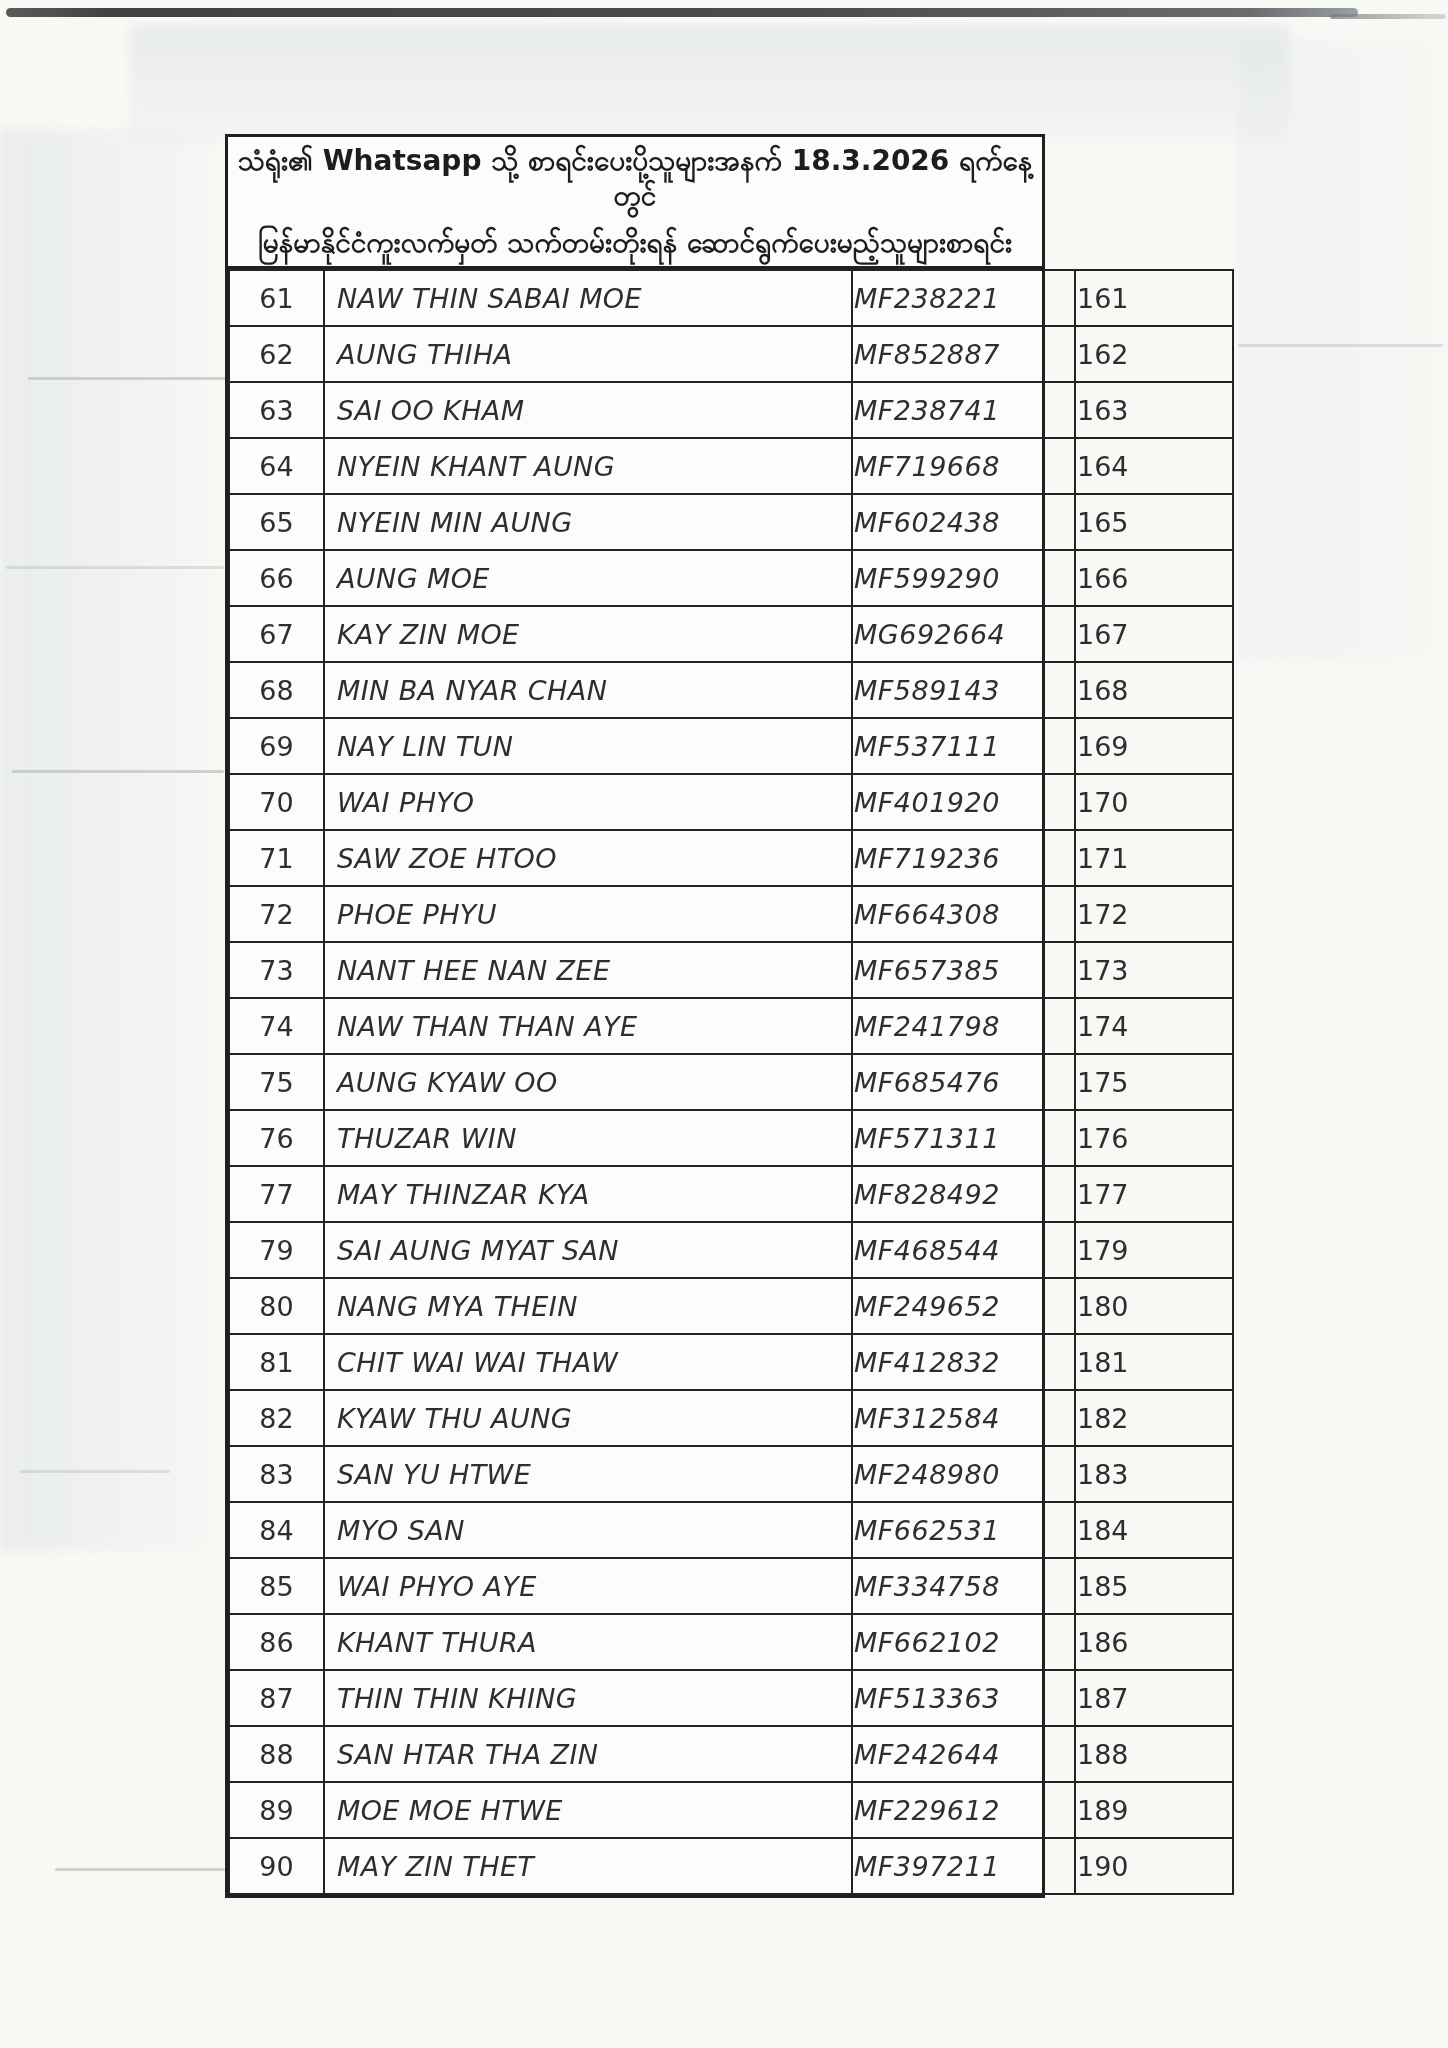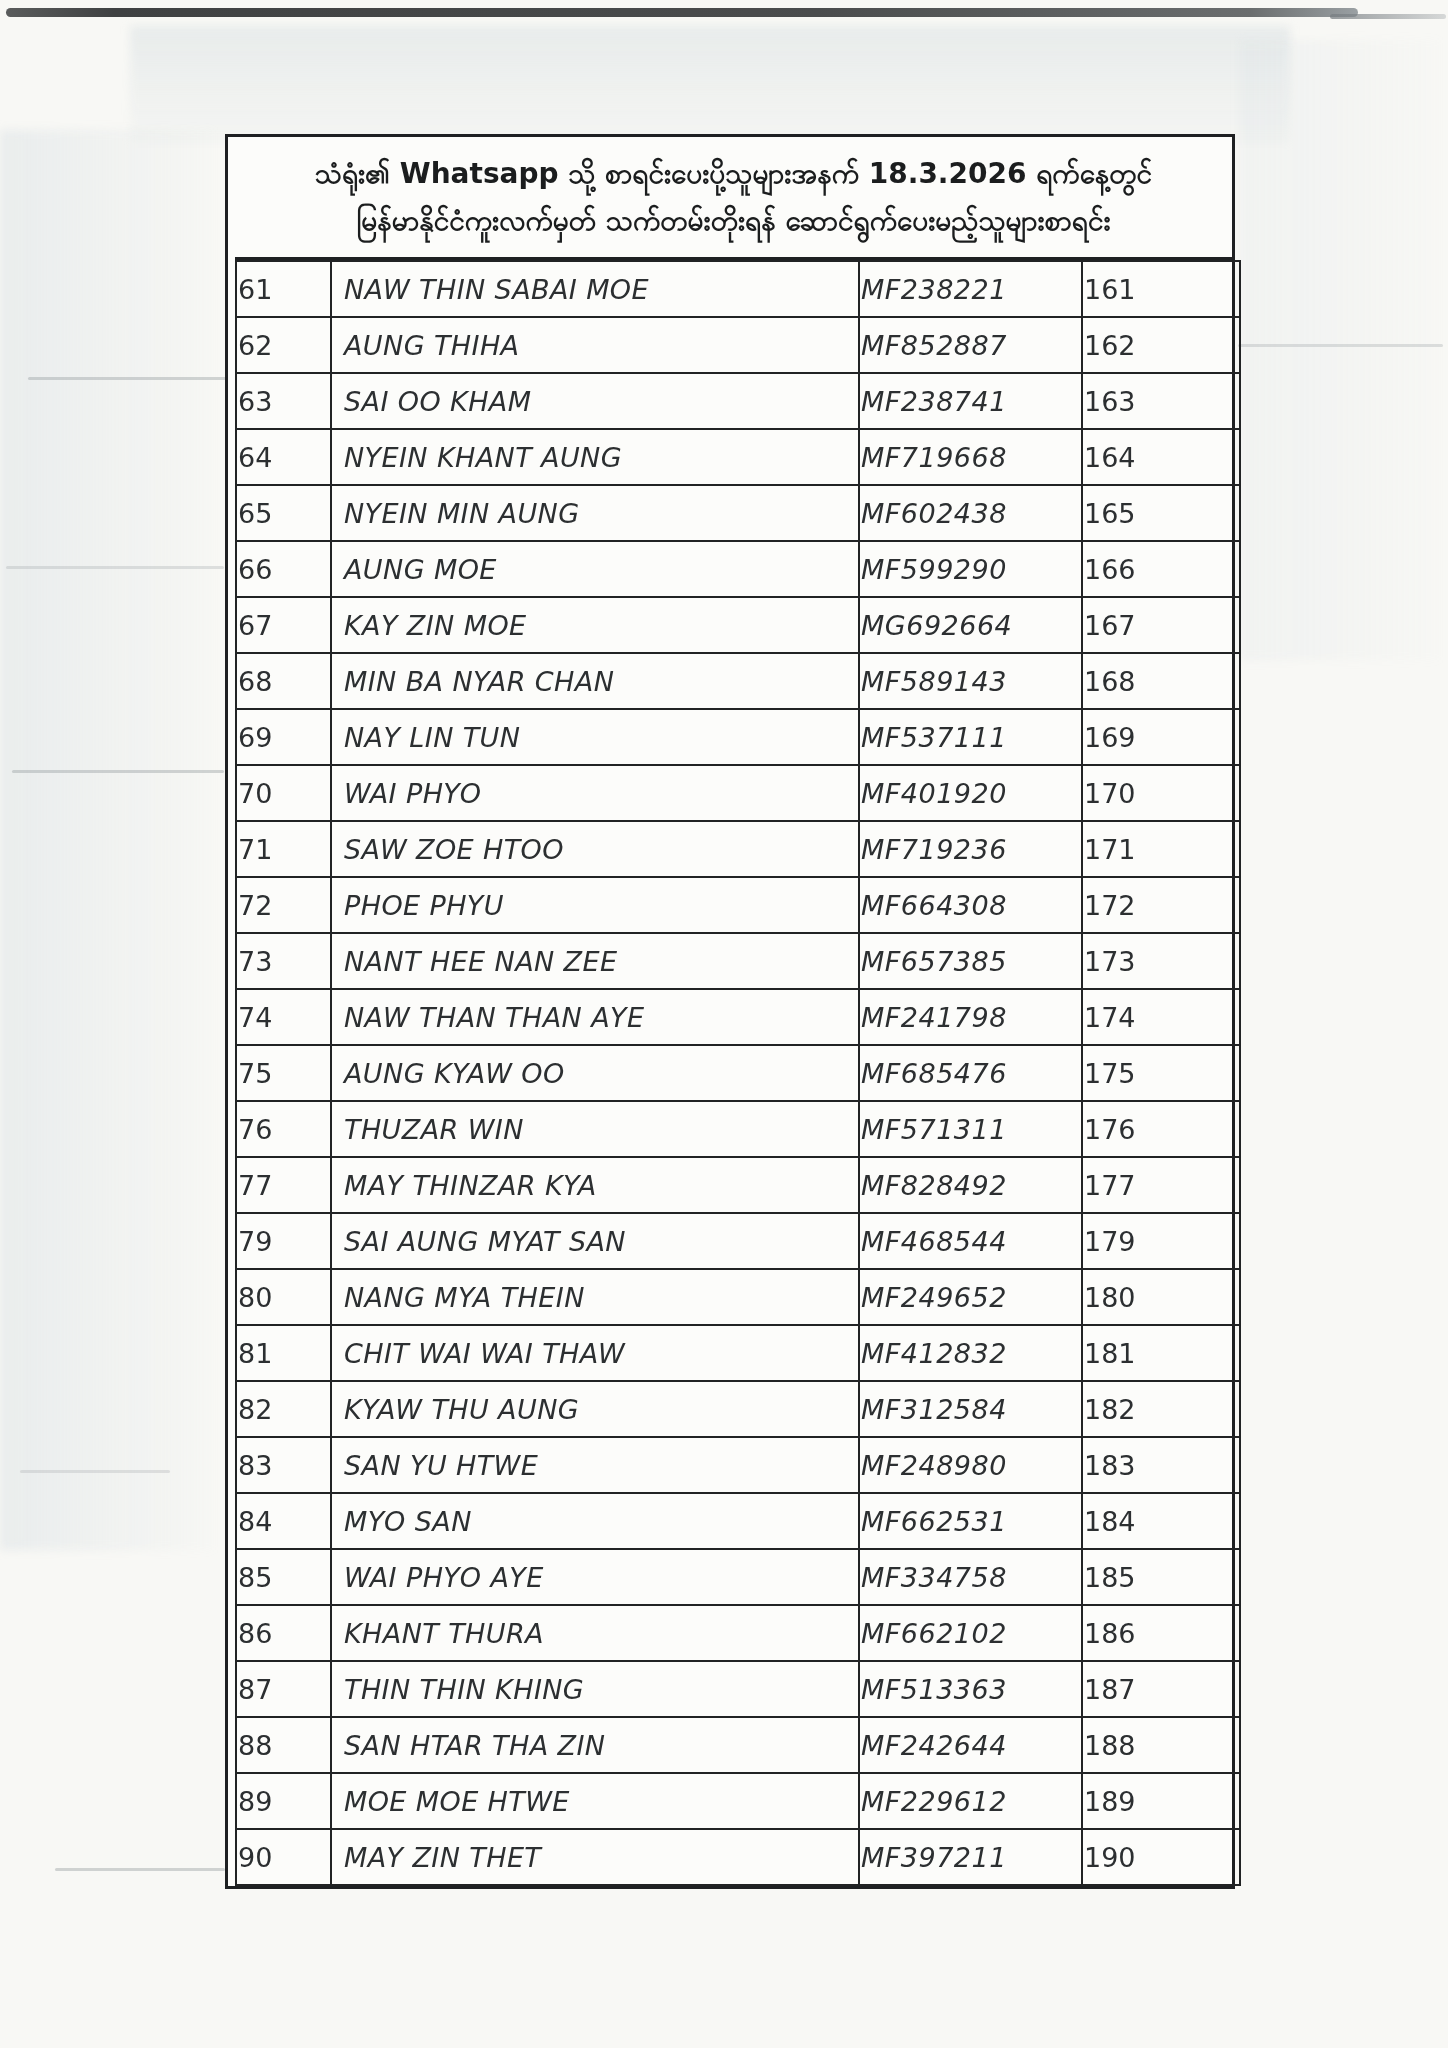--- a/index.html
+++ b/index.html
@@ -40,41 +40,41 @@
   .fl3{left:6px;top:566px;width:218px;background:rgba(170,175,178,0.35);}
   .fl4{left:12px;top:770px;width:212px;}
   .fl5{left:20px;top:1470px;width:150px;background:rgba(170,175,178,0.32);}
   .fl6{left:55px;top:1868px;width:170px;}
   .tick-mark{
     position:absolute;left:946px;top:1076px;width:3px;height:11px;
     background:#5d5f60;border-radius:1px;
   }
   
   .table-frame{
-    position:absolute;left:225px;top:134px;width:1010px;
-    border:3px solid #1e2022;background:#fcfcfa;box-sizing:border-box;padding-left:7px;
+    position:absolute;left:225px;top:134px;width:820px;
+    border:3px solid #1e2022;background:#fcfcfa;box-sizing:border-box;
   }
   .title-box{
     border-bottom:3px solid #1e2022;
     min-height:108px;
     display:flex;flex-direction:column;justify-content:center;
     gap:12px;padding:6px 4px;
     text-align:center;font-weight:bold;font-size:28px;color:#1b1d1e;
   }
   .title-line{line-height:1.25;}
   table.roster{
     border-collapse:collapse;width:100%;table-layout:fixed;
   }
   table.roster td{
     border:2.5px solid #212324;
     height:56px;box-sizing:border-box;
     font-size:27px;color:#2c2f31;
     overflow:hidden;white-space:nowrap;
   }
-  td.cell-no{text-align:left;}
+  td.cell-no{text-align:center;}
   td.cell-name{text-align:left;padding-left:12px;letter-spacing:0.4px;font-style:italic;}
   td.cell-passport{text-align:left;letter-spacing:0.5px;font-style:italic;}
   td.cell-serial{}
 </style>
 </head>
 <body>
 
 <div class="scanline-top"></div>
 <div class="scanline-top-tail"></div>
 <div class="scan-tint-a"></div>

